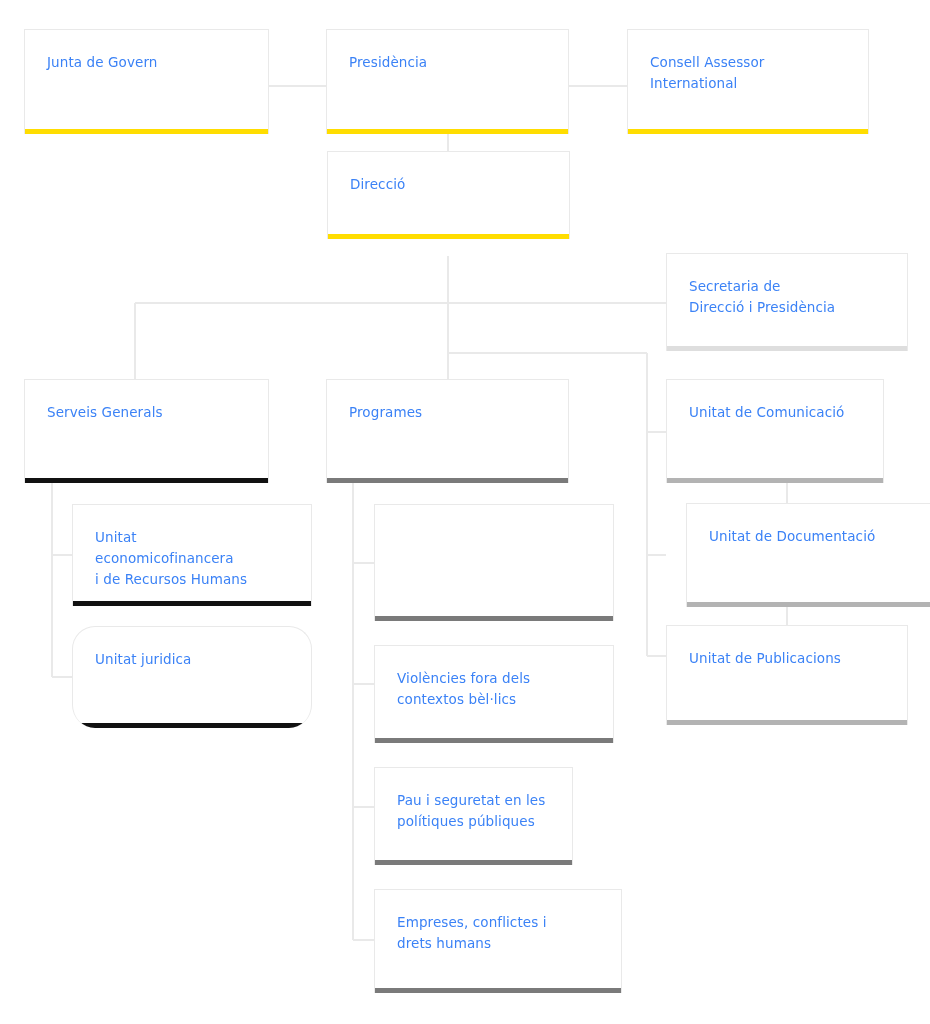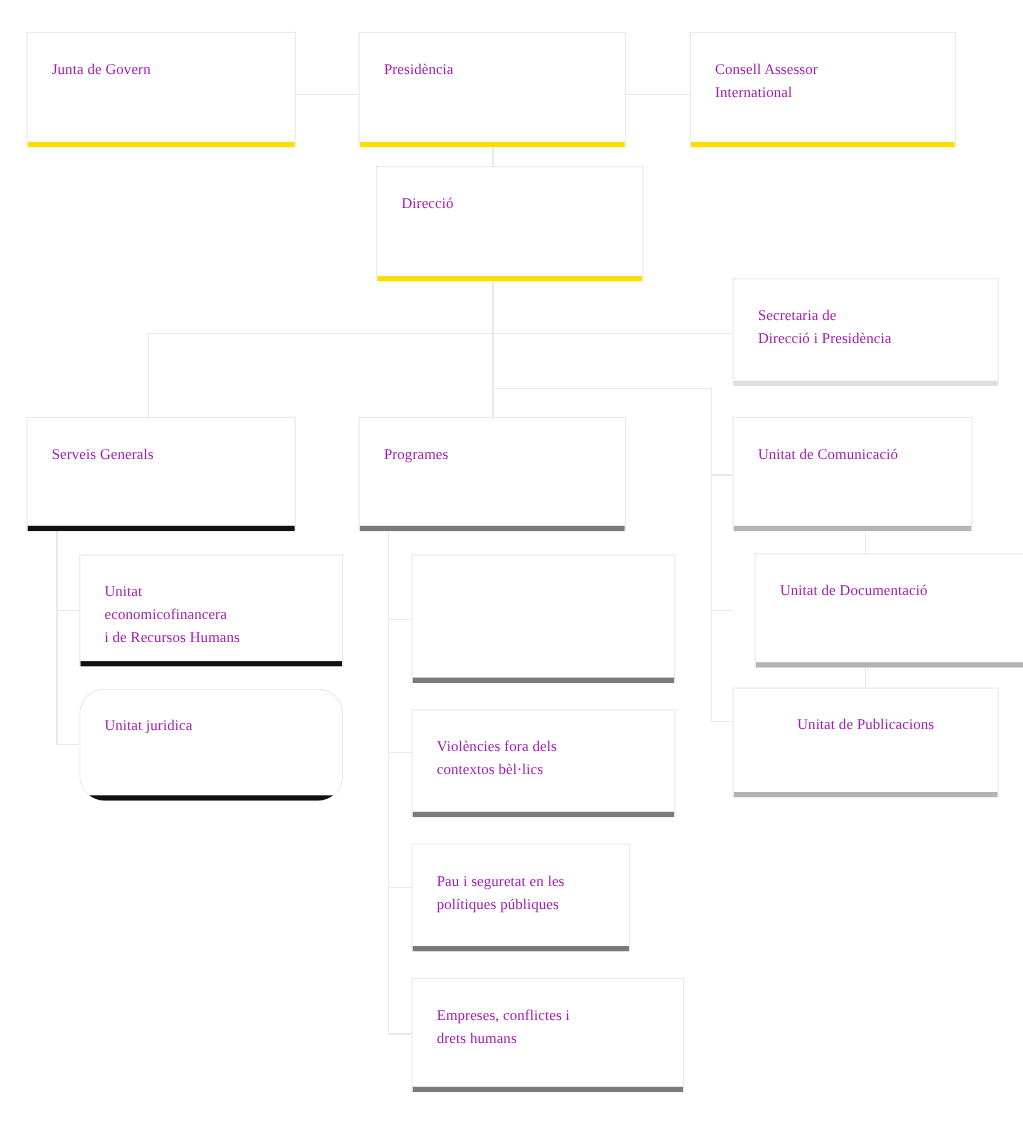--- a/index.html
+++ b/index.html
@@ -33,24 +33,23 @@
     box-sizing: border-box;
     background: #ffffff;
     border: 1px solid #e9e9e9;
     border-bottom: none;
     padding: 22px 22px 0 22px;
     overflow: hidden;
   }
   .node-label {
     font-size: 13.5px;
     line-height: 21px;
-    color: #a21caf;
+    color: #3b82f6;
     letter-spacing: 0.1px;
     white-space: pre-line;
-    font-family: Liberation Serif, serif;
   }
   .node-bar {
     position: absolute;
     left: 0;
     right: 0;
     bottom: 0;
     height: 5px;
   }
   .bar-yellow  { background: #ffdd00; }
   .bar-black   { background: #111111; }
@@ -92,21 +91,21 @@
       </div>
       <div class="node" style="left: 326px; top: 29px; width: 243px; height: 105px;">
         <div class="node-label">Presidència</div>
         <div class="node-bar bar-yellow"></div>
       </div>
       <div class="node" style="left: 627px; top: 29px; width: 242px; height: 105px;">
         <div class="node-label">Consell Assessor
 International</div>
         <div class="node-bar bar-yellow"></div>
       </div>
-      <div class="node" style="left: 342px; top: 151px; width: 243px; height: 105px;">
+      <div class="node" style="left: 327px; top: 151px; width: 243px; height: 88px;">
         <div class="node-label">Direcció</div>
         <div class="node-bar bar-yellow"></div>
       </div>
       <div class="node" style="left: 666px; top: 253px; width: 242px; height: 98px;">
         <div class="node-label">Secretaria de
 Direcció i Presidència</div>
         <div class="node-bar bar-xlgray"></div>
       </div>
       <div class="node" style="left: 24px; top: 379px; width: 245px; height: 104px;">
         <div class="node-label">Serveis Generals</div>
@@ -145,18 +144,18 @@
       </div>
       <div class="node" style="left: 374px; top: 889px; width: 248px; height: 104px;">
         <div class="node-label">Empreses, conflictes i
 drets humans</div>
         <div class="node-bar bar-dgray"></div>
       </div>
       <div class="node" style="left: 686px; top: 503px; width: 285px; height: 104px;">
         <div class="node-label">Unitat de Documentació</div>
         <div class="node-bar bar-lgray"></div>
       </div>
-      <div class="node" style="left: 666px; top: 625px; width: 242px; height: 100px; text-align: center;">
+      <div class="node" style="left: 666px; top: 625px; width: 242px; height: 100px;">
         <div class="node-label">Unitat de Publicacions</div>
         <div class="node-bar bar-lgray"></div>
       </div>
     </div>
 </div>
 
 </body></html>

